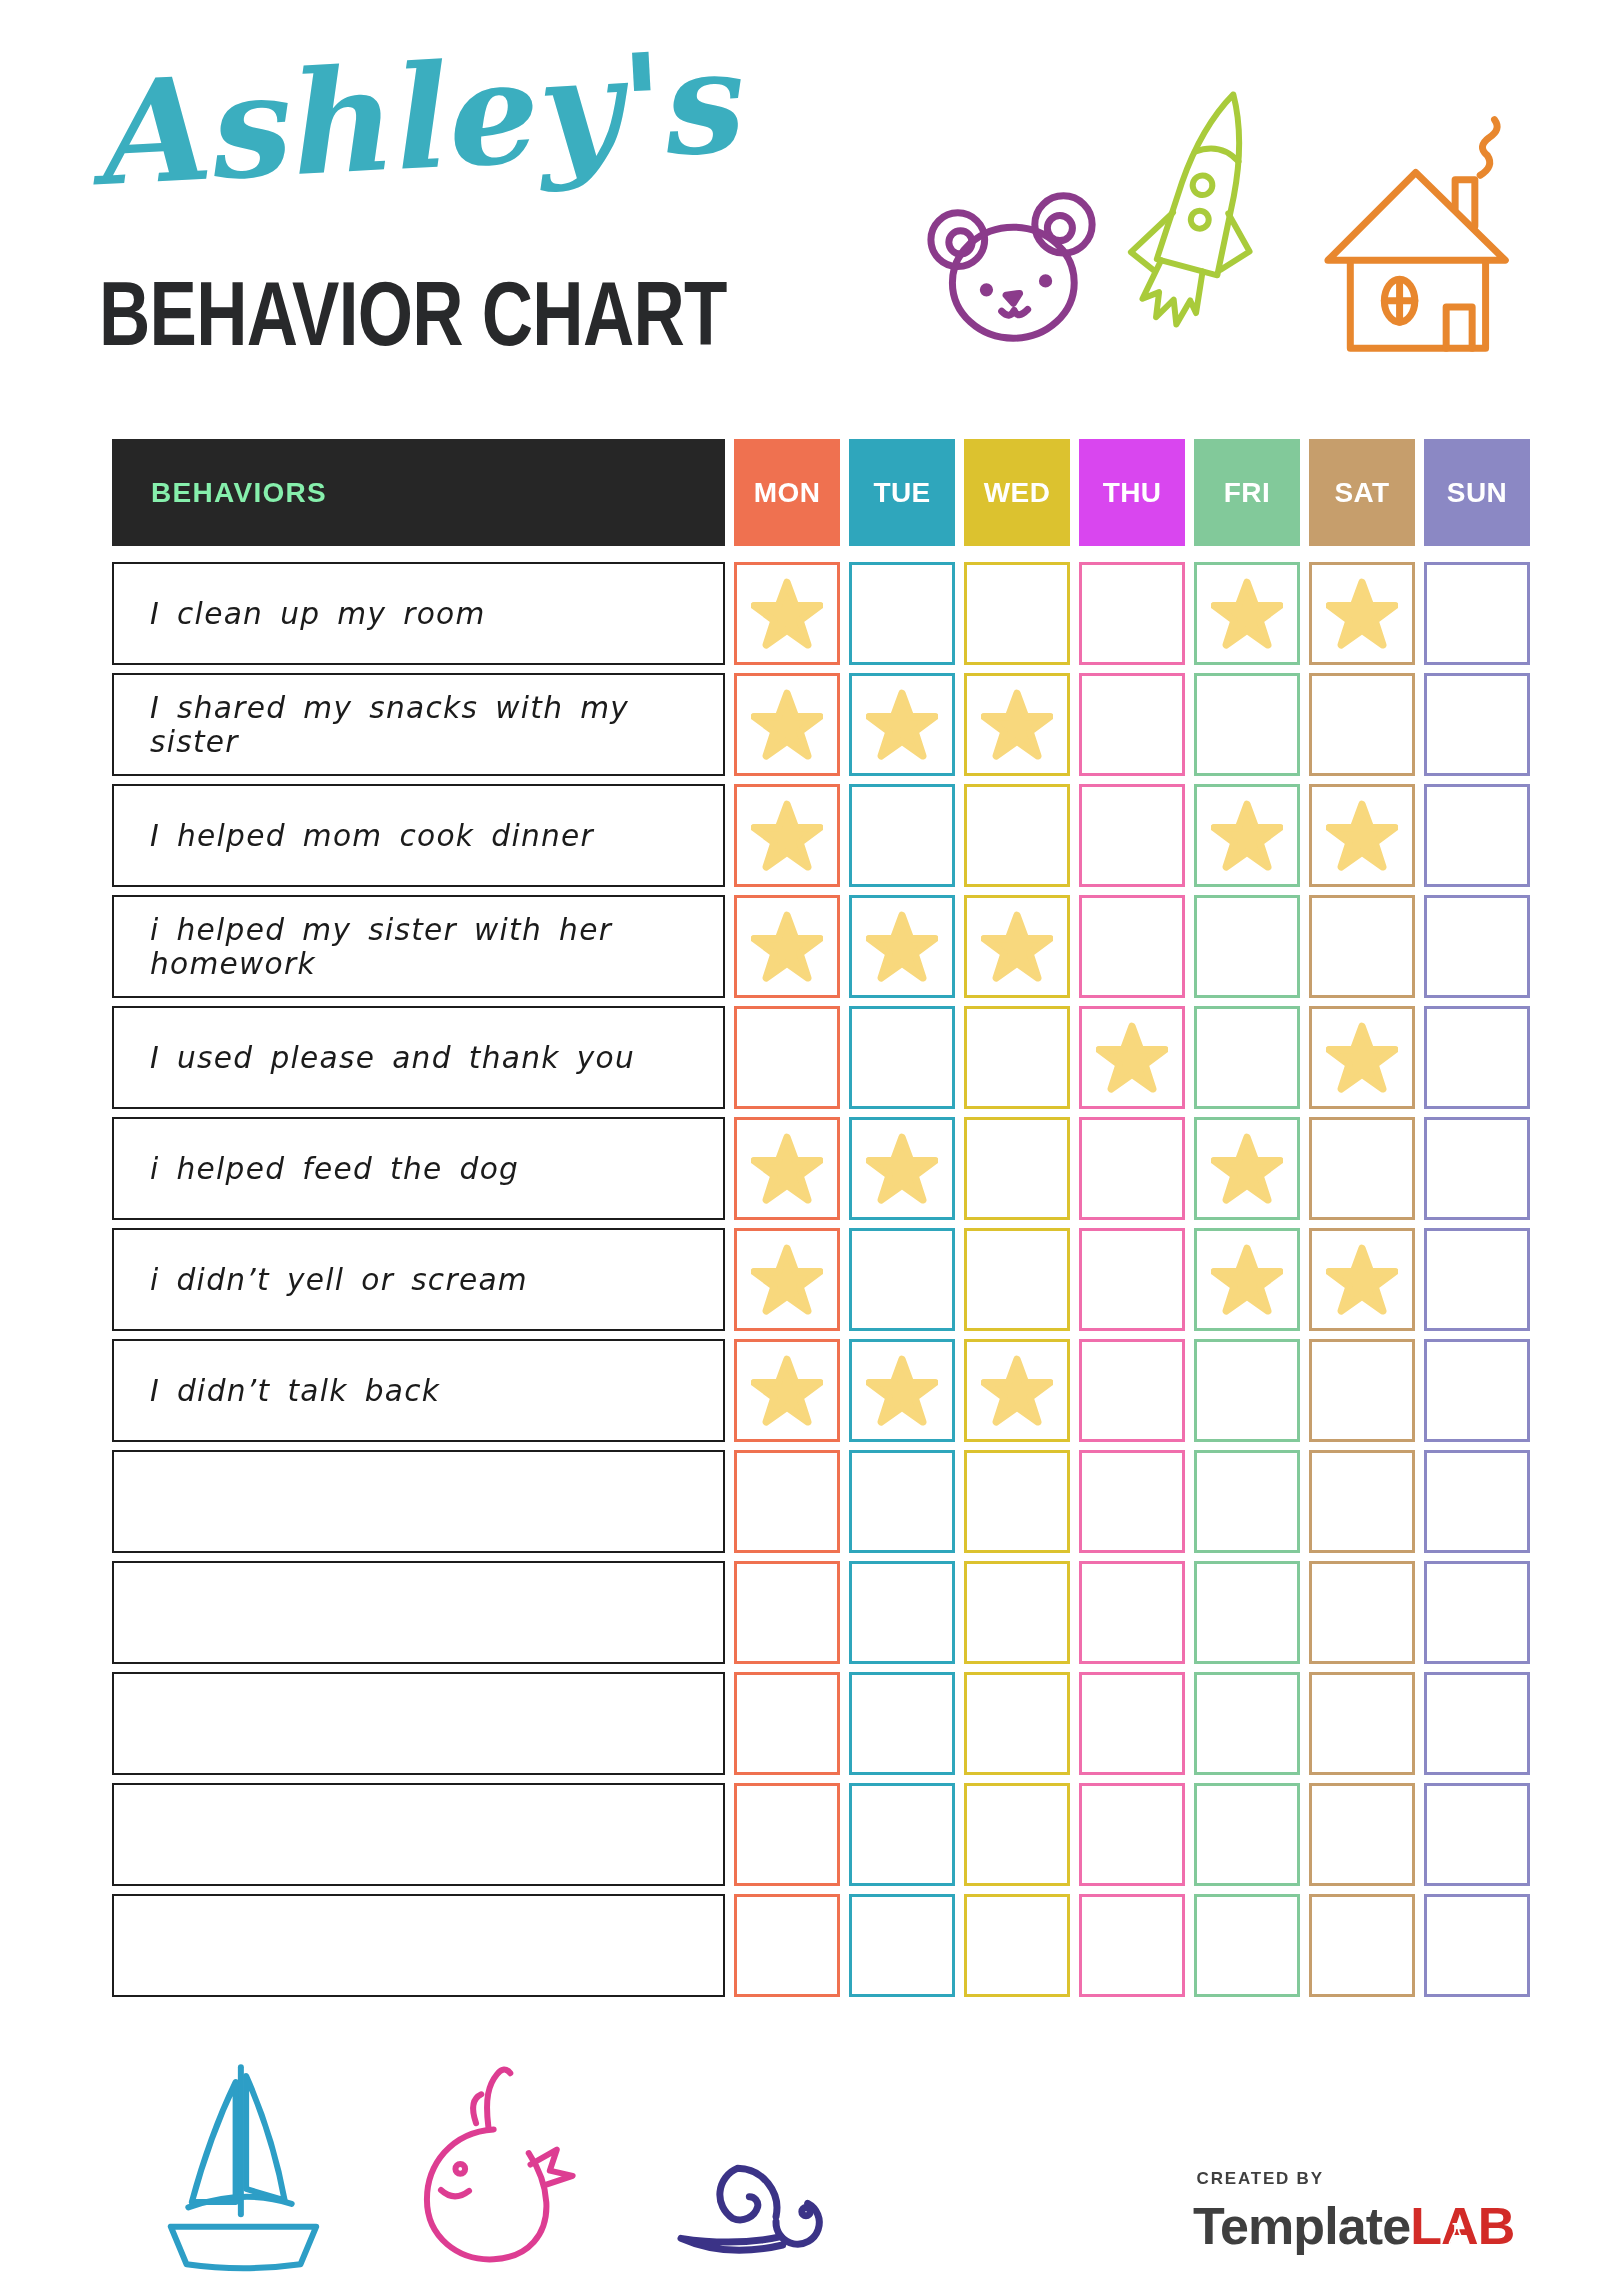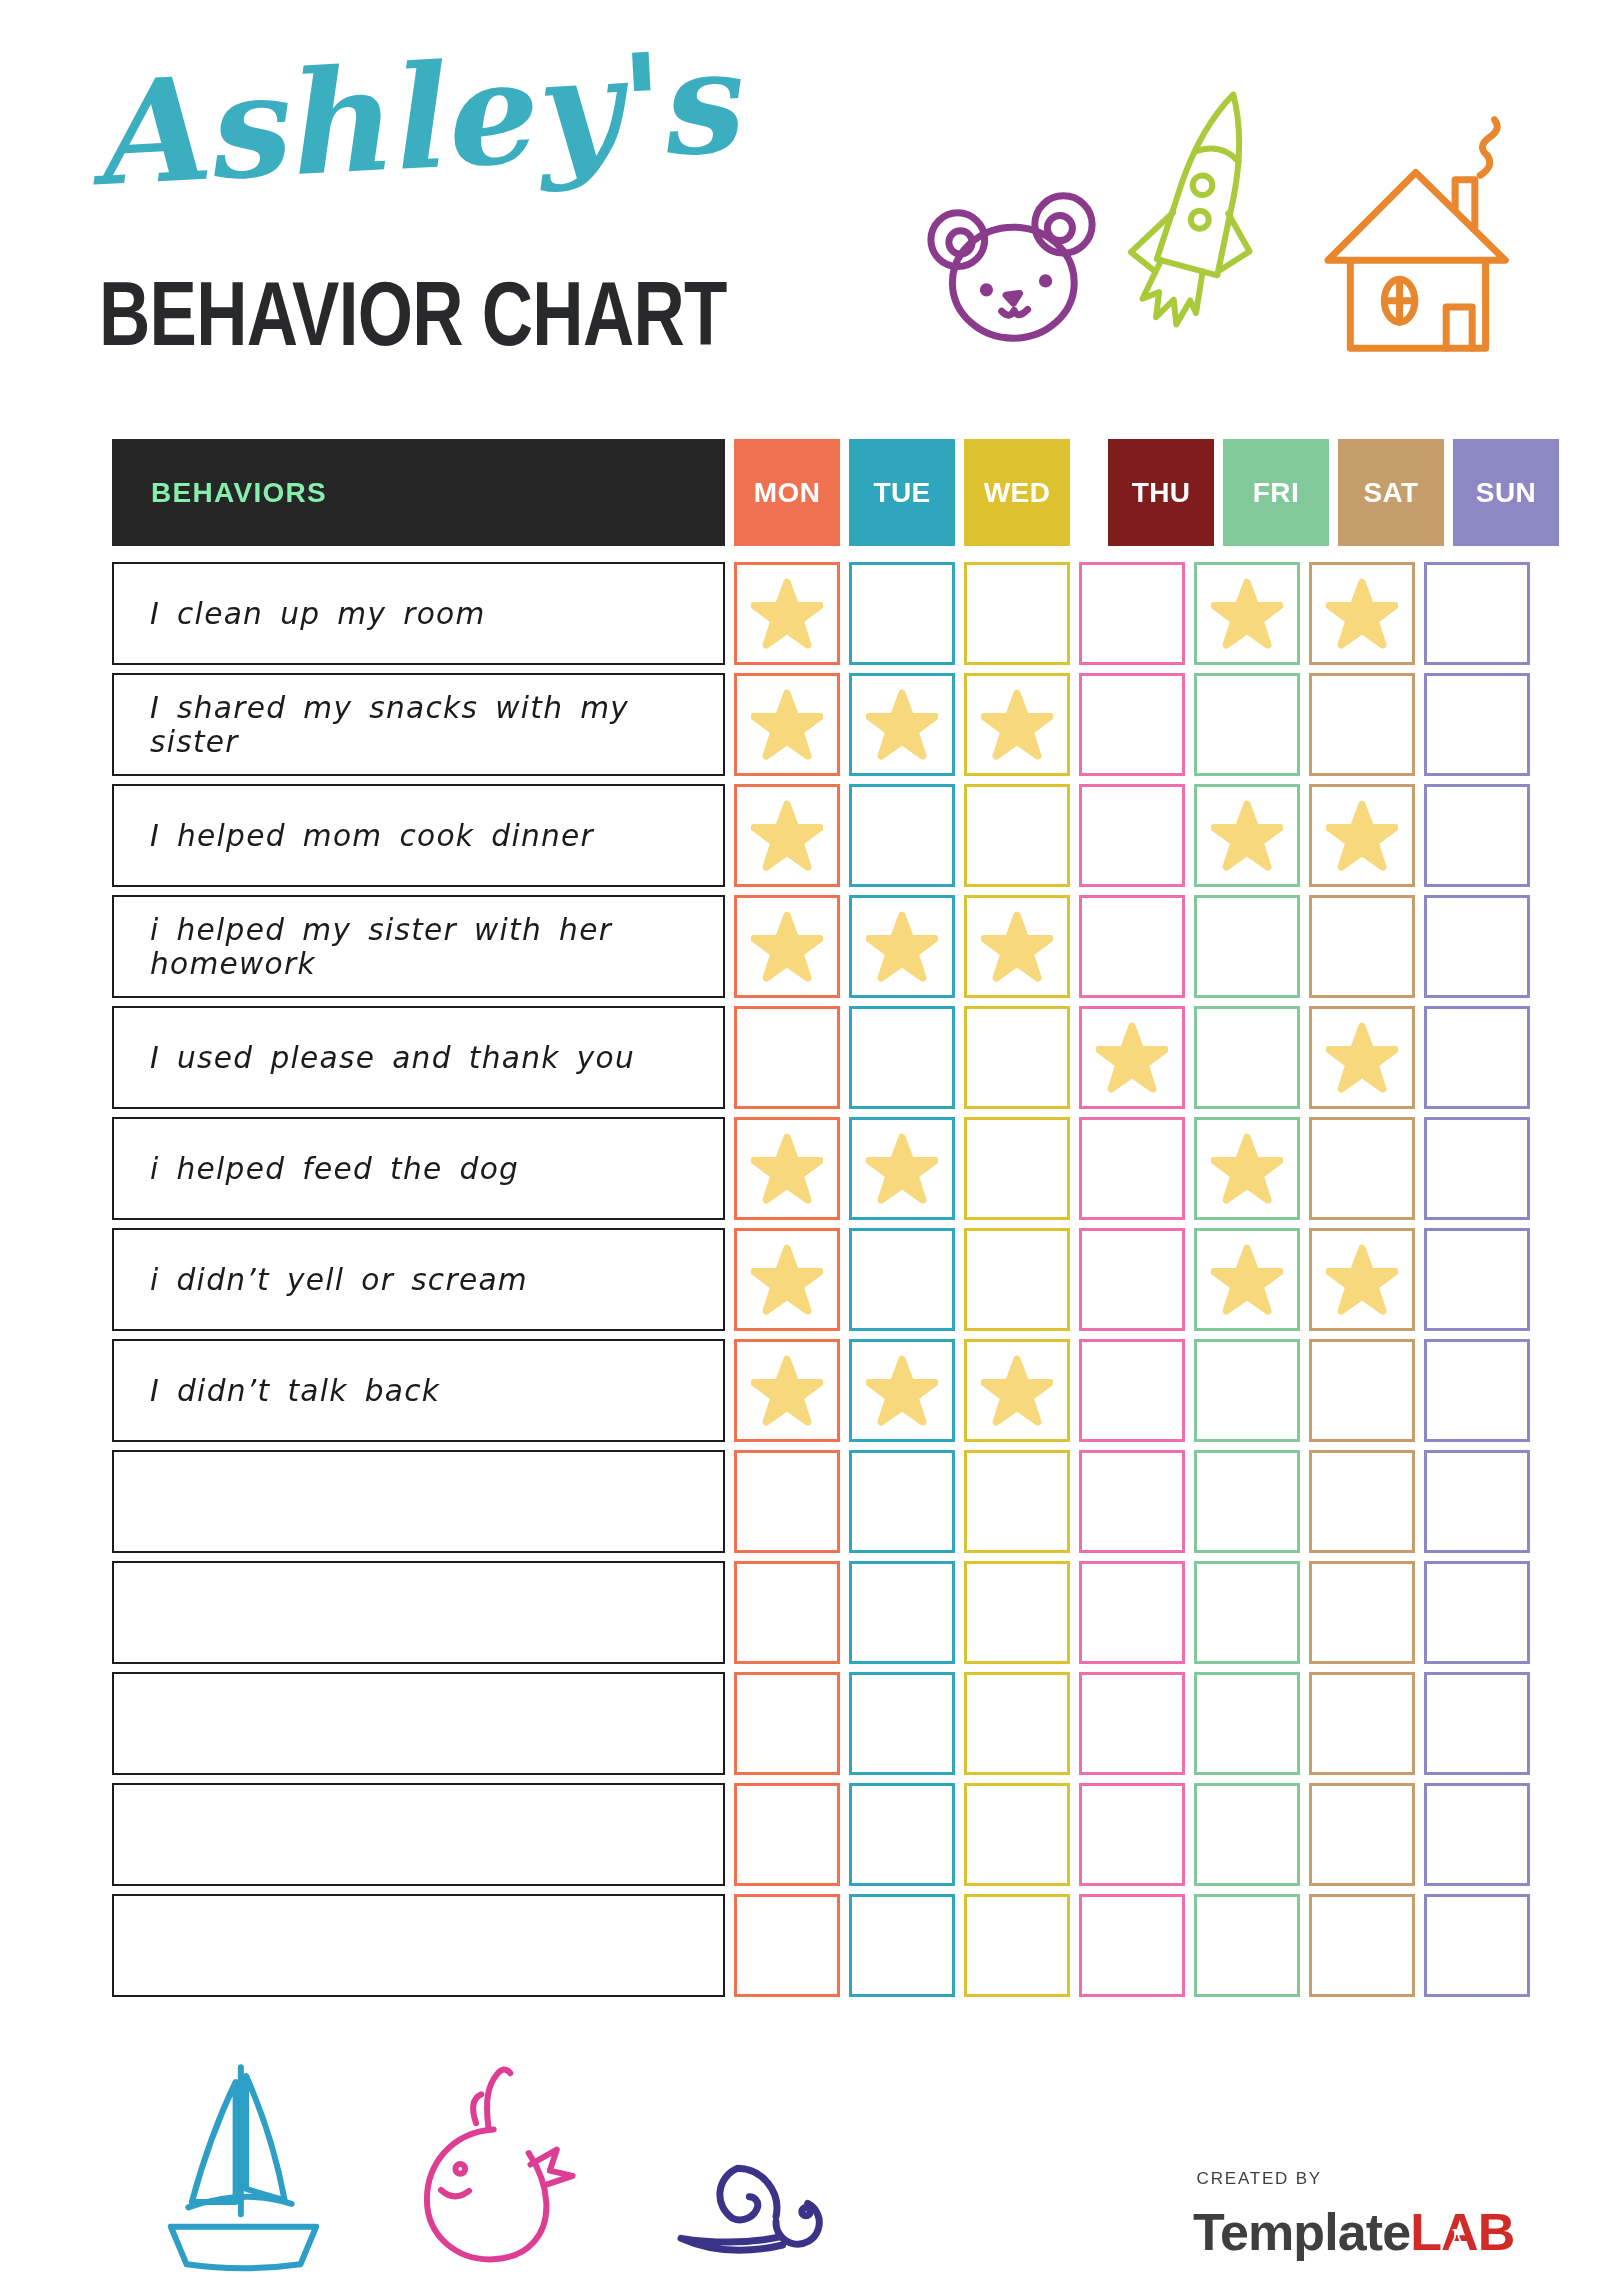--- a/index.html
+++ b/index.html
@@ -57,22 +57,22 @@
   .cell {
     width:106px; height:103px;
     border:3.6px solid; background:#ffffff;
     display:flex; align-items:center; justify-content:center;
   }
   .cell svg { display:block; }
 
   
   .logo { position:absolute; left:1193px; top:2169px; }
   .created-by {
-    font-size:17px; font-weight:400; letter-spacing:1.8px;
-    color:#3f3f3f; margin-left:3.6px; margin-bottom:13px;
+    font-size:17px; font-weight:700; letter-spacing:1.8px;
+    color:#3f3f3f; margin-left:3.6px; margin-bottom:7px;
   }
   .brand { position:relative; display:flex; align-items:baseline; white-space:nowrap; }
   .brand-template { font-size:52px; font-weight:800; letter-spacing:-0.9px; }
   .brand-lab { position:relative; font-size:52px; font-weight:800; letter-spacing:-0.9px; }
   .flask { position:absolute; left:37px; bottom:7.2px; }
 </style>
 </head>
 <body>
 
 <div class="page">
@@ -118,21 +118,21 @@
     </g>
   </svg>
 
   <div class="table">
     <div class="header-row">
       <div class="behaviors-header" style="background: rgb(38, 38, 38);">BEHAVIORS</div>
 
     <div class="day-header" style="background: rgb(239, 113, 80);">MON</div>
         <div class="day-header" style="background: rgb(47, 166, 188);">TUE</div>
         <div class="day-header" style="background: rgb(220, 194, 47);">WED</div>
-        <div class="day-header" style="background: #7f1d1d; margin-left: 29px;">THU</div>
+        <div class="day-header" style="background: #d946ef;">THU</div>
         <div class="day-header" style="background: rgb(130, 201, 154);">FRI</div>
         <div class="day-header" style="background: rgb(198, 158, 108); text-align: center;">SAT</div>
         <div class="day-header" style="background: rgb(139, 136, 196);">SUN</div>
       </div>
     <div>
 
     <div class="row">
           <div class="row-label">I clean up my room</div>
           <div class="cell" style="border-color: rgb(239, 113, 80);">
             <svg width="72" height="72" viewBox="0 0 100 100">

